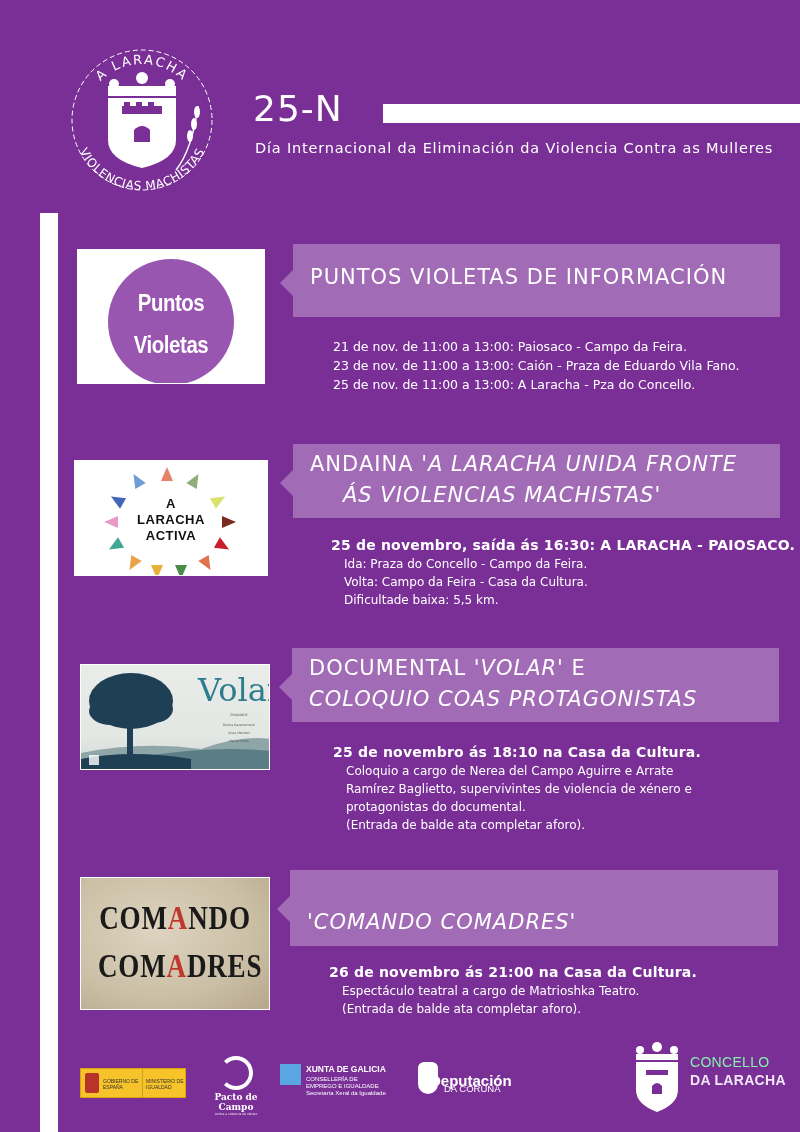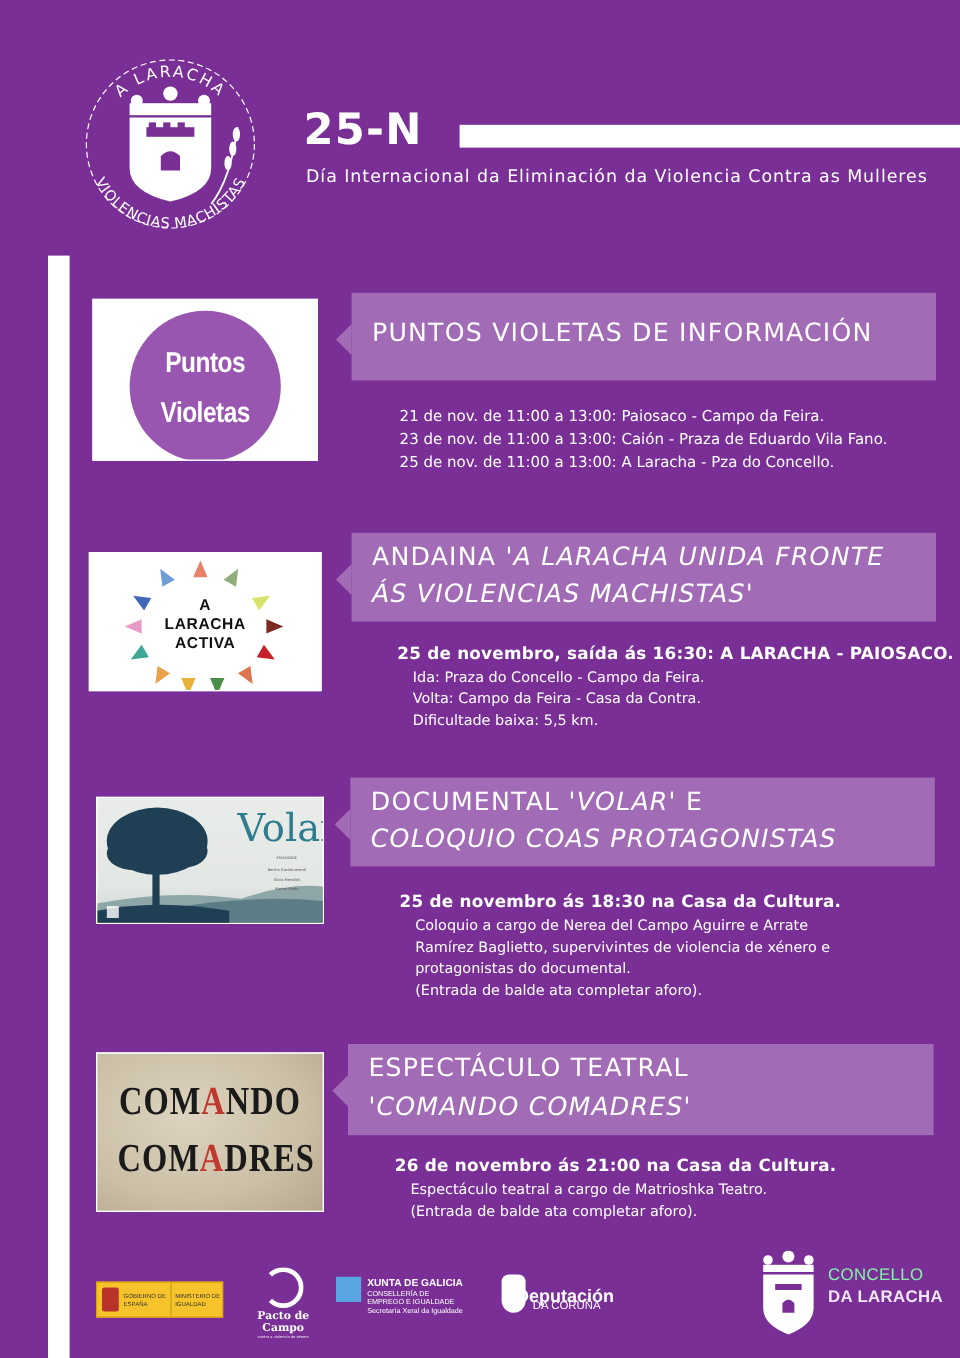--- a/index.html
+++ b/index.html
@@ -1,21 +1,21 @@
 <!DOCTYPE html>
 <html><head>
 <meta charset="utf-8">
 <style>
   * { box-sizing: border-box; margin: 0; padding: 0; }
   html, body { width: 800px; height: 1132px; overflow: hidden; }
   body { background: #7a2f97; font-family: "DejaVu Sans", sans-serif; color: #fff; position: relative; }
 
   
   .emblem { position: absolute; left: 64px; top: 40px; width: 156px; height: 162px; }
-  .title-25n { position: absolute; left: 253px; top: 88px; font-size: 36px; font-weight: 700; letter-spacing: 1px; color:#fff; }
+  .title-25n { position: absolute; left: 253px; top: 88px; font-size: 36px; font-weight: 400; letter-spacing: 1px; color:#fff; }
   .title-bar { position: absolute; left: 383px; top: 104px; width: 417px; height: 19px; background: #fff; }
   .subtitle { position: absolute; left: 255px; top: 140px; font-size: 14.5px; letter-spacing: 0.8px; color: #fff; white-space: nowrap; }
 
   
   .timeline { position: absolute; left: 40px; top: 213px; width: 18px; height: 919px; background: #fff; }
 
   
   .thumb { position: absolute; background: #fff; border: 1px solid #fff; overflow: hidden; }
   .banner { position: absolute; background: #a26bb6; }
   .banner::before { content: ""; position: absolute; left: -13px; top: 26px; width: 0; height: 0;
@@ -141,26 +141,26 @@
   <div class="arrow" style="left:52px; top:96px; border-bottom-color:#e8a34a; transform:rotate(-150deg);"></div>
   <div class="arrow" style="left:126px; top:96px; border-bottom-color:#dd7450; transform:rotate(150deg);"></div>
   <div class="arrow" style="left:76px; top:104px; border-bottom-color:#e8b23a; transform:rotate(180deg);"></div>
   <div class="arrow" style="left:100px; top:104px; border-bottom-color:#4a8d49; transform:rotate(180deg);"></div>
   <div class="activa-text" style="top:34px;">A</div>
   <div class="activa-text" style="top:50px;">LARACHA</div>
   <div class="activa-text" style="top:66px;">ACTIVA</div>
 </div>
 <div class="banner" style="left:293px; top:444px; width:487px; height:74px;">
   <div class="banner-title" style="top:5px;"><span>ANDAINA </span><i>'A LARACHA UNIDA FRONTE</i></div>
-  <div class="banner-title" style="top:36px;"><i>ÁS VIOLENCIAS MACHISTAS'</i></div>
+  <div class="banner-title" style="top:36px;margin-left:33px;"><i>ÁS VIOLENCIAS MACHISTAS'</i></div>
 </div>
 <div class="details" style="left:331px; top:535px;">
   <div class="lead">25 de novembro, saída ás 16:30: A LARACHA - PAIOSACO.</div>
   <div class="sub">Ida: Praza do Concello - Campo da Feira.</div>
-  <div class="sub">Volta: Campo da Feira - Casa da Contra.</div>
+  <div class="sub">Volta: Campo da Feira - Casa da Cultura.</div>
   <div class="sub">Dificultade baixa: 5,5 km.</div>
 </div>
 
 <div class="thumb" style="left:80px; top:664px; width:190px; height:106px;">
   <div class="volar-bg"></div>
   <svg style="position:absolute; left:0; top:0;" width="190" height="106" viewBox="0 0 190 106">
     <path d="M 0 88 Q 60 76 120 84 Q 160 70 190 74 L 190 106 L 0 106 Z" fill="#8fa6a8"></path>
     <path d="M 60 92 Q 130 80 190 86 L 190 106 L 60 106 Z" fill="#5b7e86"></path>
     <path d="M 0 94 Q 50 84 110 94 L 110 106 L 0 106 Z" fill="#1f3f55"></path>
     <ellipse cx="50" cy="36" rx="42" ry="28" fill="#1f3f55"></ellipse>
@@ -173,34 +173,33 @@
   <div class="volar-credit" style="top:48px;">EMAKUNDE</div>
   <div class="volar-credit" style="top:58px;">Bertha Gaztelumendi</div>
   <div class="volar-credit" style="top:66px;">Silvia Mendibil</div>
   <div class="volar-credit" style="top:74px;">Marino Pardo</div>
 </div>
 <div class="banner" style="left:292px; top:648px; width:487px; height:74px;">
   <div class="banner-title" style="top:5px;"><span>DOCUMENTAL </span><i>'VOLAR'</i><span> E</span></div>
   <div class="banner-title" style="top:36px;"><i>COLOQUIO COAS PROTAGONISTAS</i></div>
 </div>
 <div class="details" style="left:333px; top:742px;">
-  <div class="lead">25 de novembro ás 18:30 na Casa da Cultura.</div>
+  <div class="lead">25 de novembro ás 18:10 na Casa da Cultura.</div>
   <div class="sub">Coloquio a cargo de Nerea del Campo Aguirre e Arrate</div>
   <div class="sub">Ramírez Baglietto, supervivintes de violencia de xénero e</div>
   <div class="sub">protagonistas do documental.</div>
   <div class="sub">(Entrada de balde ata completar aforo).</div>
 </div>
 
 <div class="thumb" style="left:80px; top:877px; width:190px; height:133px;">
   <div class="comadres-bg"></div>
   <div class="stencil" style="top:22px;"><span>COM</span><span class="red">A</span><span>NDO</span></div>
   <div class="stencil" style="top:70px;"><span>COM</span><span class="red">A</span><span>DRES</span></div>
 </div>
 <div class="banner" style="left:290px; top:870px; width:488px; height:76px;">
-  <div class="banner-title" style="top:5px;">ESPECTÁCULO TEATRAL</div>
   <div class="banner-title" style="top:37px;"><i>'COMANDO COMADRES'</i></div>
 </div>
 <div class="details" style="left:329px; top:962px;">
   <div class="lead">26 de novembro ás 21:00 na Casa da Cultura.</div>
   <div class="sub">Espectáculo teatral a cargo de Matrioshka Teatro.</div>
   <div class="sub">(Entrada de balde ata completar aforo).</div>
 </div>
 
 <div class="footer">
   <div class="logo gob">

